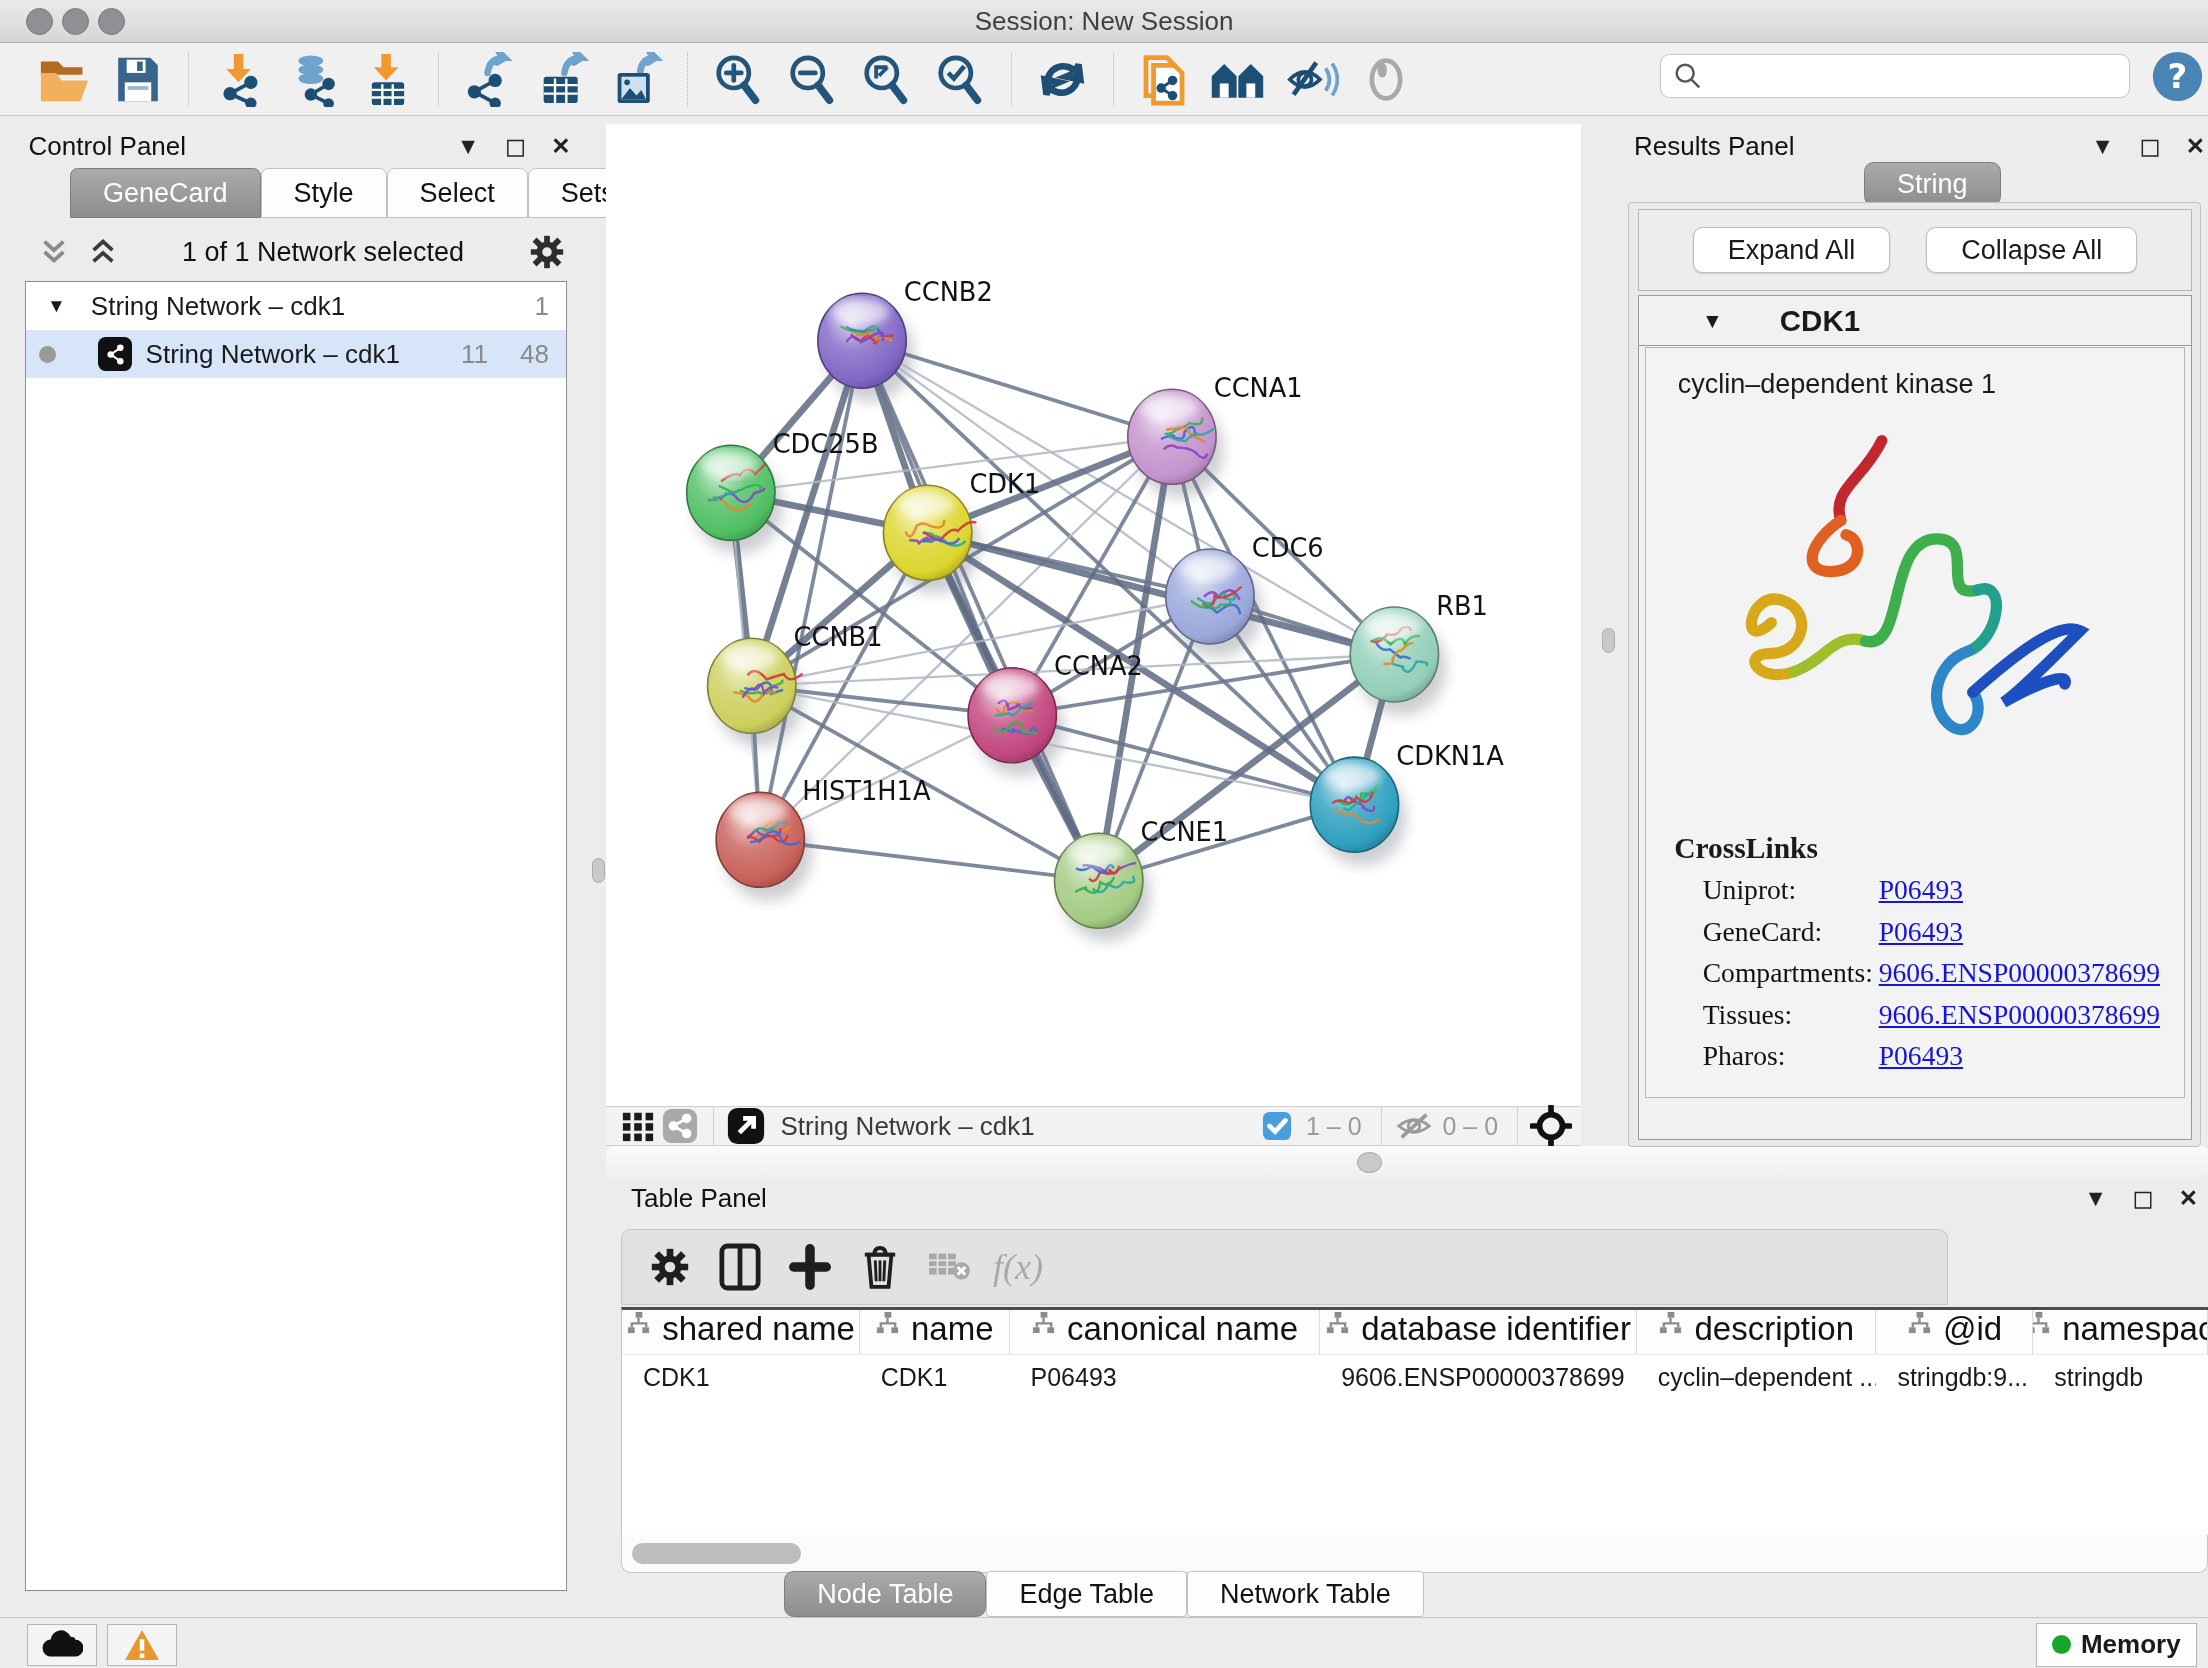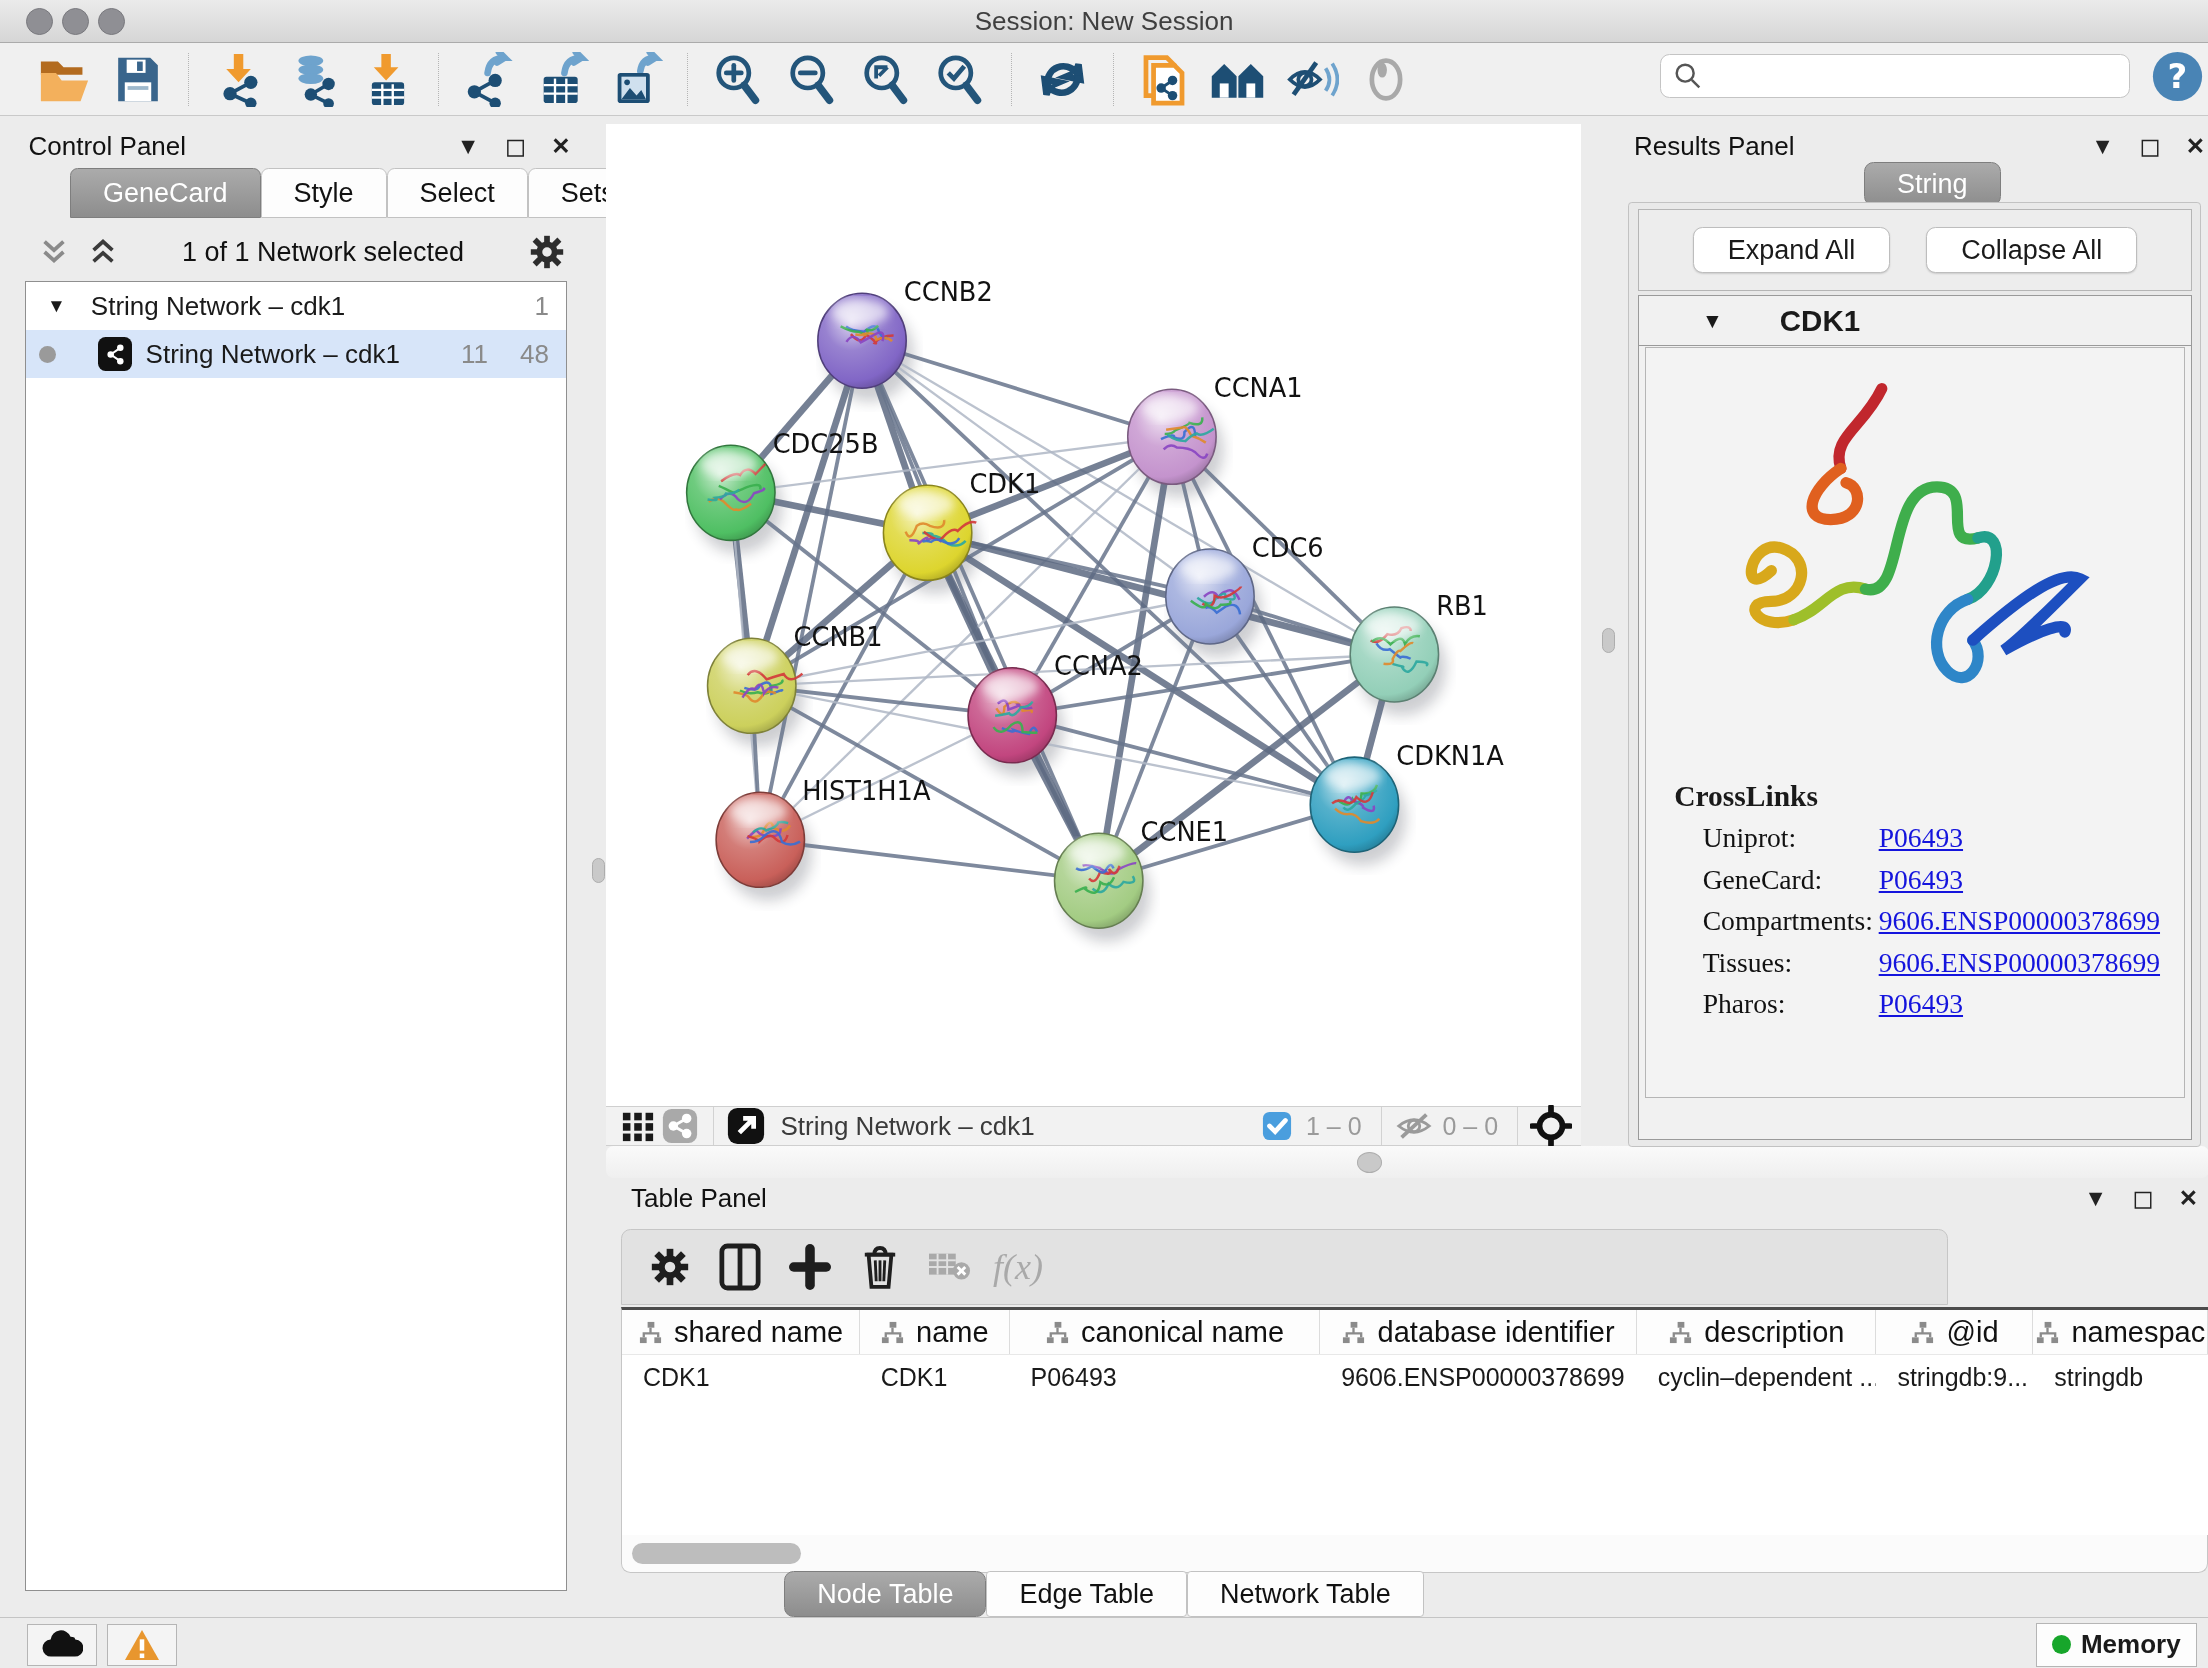--- a/index.html
+++ b/index.html
@@ -68,21 +68,21 @@
   .xl-label{width:176px;color:#111;}
   .xl-link{color:#1414dd;text-decoration:underline;}
   
   #tp-header{left:631px;top:1183px;width:1567px;display:flex;justify-content:space-between;align-items:center;}
   #tp-toolbar{left:621px;top:1229px;width:1327px;height:76px;background:#e2e2e2;border:1px solid #c6c6c6;
     border-radius:9.5px 9.5px 0 0;display:flex;align-items:center;padding-left:21px;box-sizing:border-box;}
   .tpt-icon{width:53px;height:53px;display:flex;align-items:center;justify-content:center;margin-right:17px;}
   #tp-table{left:621px;top:1307px;width:1587px;height:228px;background:#fff;border-top:3.8px solid #4c4c4c;
     border-left:1px solid #c6c6c6;box-sizing:border-box;overflow:hidden;}
   #tp-head{display:flex;height:44px;align-items:center;background:#fdfdfd;}
-  .th{display:flex;align-items:center;justify-content:center;gap:11.4px;font-size:29px;color:#111;
+  .th{display:flex;align-items:flex-start;justify-content:center;gap:11.4px;font-size:33px;color:#111;
     border-right:1px solid #dcdcdc;height:100%;box-sizing:border-box;overflow:hidden;white-space:nowrap;}
   #tp-row{display:flex;height:44px;align-items:center;border-top:1px solid #e8e8e8;}
   .td{font-size:25px;padding-left:21px;box-sizing:border-box;overflow:hidden;white-space:nowrap;}
   #tp-scroll{left:621px;top:1535px;width:1587px;height:38px;background:#fbfbfb;border:1px solid #c6c6c6;
     border-top:none;border-radius:0 0 9.5px 9.5px;box-sizing:border-box;}
   #tp-thumb{left:9.5px;top:7.6px;width:169px;height:21px;background:#bdbdbd;border-radius:10.5px;position:absolute;}
   #tp-tabs{left:0;top:1571px;width:2208px;display:flex;justify-content:center;}
   #tp-tabs .tabbtn{border-radius:9.5px;height:44px;}
   #tp-tabs .tabbtn:not(.sel){border-radius:3.8px;}
   
@@ -715,20 +715,21 @@
 <div id="rp-actions" class="abs">
   <span class="rp-btn">Expand All</span>
   <span class="rp-btn">Collapse All</span>
 </div>
 <div id="rp-entry" class="abs">
   <div id="rp-entry-header">
     <span style="margin-left:63px;font-size:21px">▼</span>
     <span id="rp-entry-name">CDK1</span>
   </div>
   <div id="rp-entry-body">
+    <div id="rp-desc">cyclin–dependent kinase 1</div>
     <svg id="ribbon-svg" width="409" height="409" viewBox="0 0 400 400" style="margin:9.5px auto 0">
         <path d="M168 30 C150 68 118 78 128 108" fill="none" stroke="#c1272d" stroke-width="11" stroke-linecap="round"></path>
         <path d="M128 108 C98 128 88 158 118 158 C150 158 150 126 133 122" fill="none" stroke="#e0601f" stroke-width="11" stroke-linecap="round"></path>
         <path d="M60 208 C28 238 38 176 70 186 C102 196 92 238 60 238 C28 238 48 268 82 256" fill="none" stroke="#d8a81b" stroke-width="11" stroke-linecap="round"></path>
         <path d="M82 256 C112 246 122 216 152 226" fill="none" stroke="#9ebf2a" stroke-width="11" stroke-linecap="round"></path>
         <path d="M152 226 C192 236 172 126 222 126 C262 126 222 186 262 176" fill="none" stroke="#3fae4c" stroke-width="11" stroke-linecap="round"></path>
         <path d="M262 176 C292 166 282 226 252 236" fill="none" stroke="#22a08c" stroke-width="11" stroke-linecap="round"></path>
         <path d="M252 236 C222 246 212 286 232 306 C252 326 272 296 257 276" fill="none" stroke="#2e86c8" stroke-width="11" stroke-linecap="round"></path>
         <path d="M257 276 C302 236 342 206 362 216 C332 246 302 276 287 286 C322 266 352 256 347 268" fill="none" stroke="#1d4fc0" stroke-width="11" stroke-linecap="round"></path>
       </svg>

